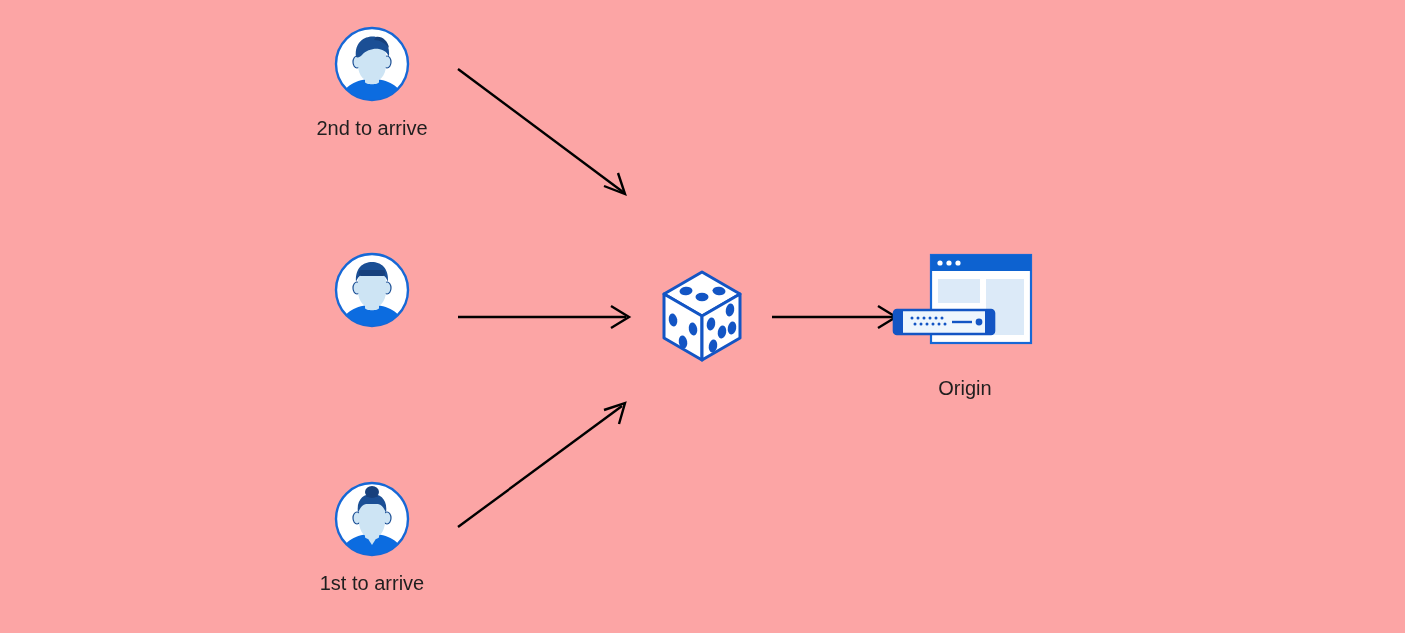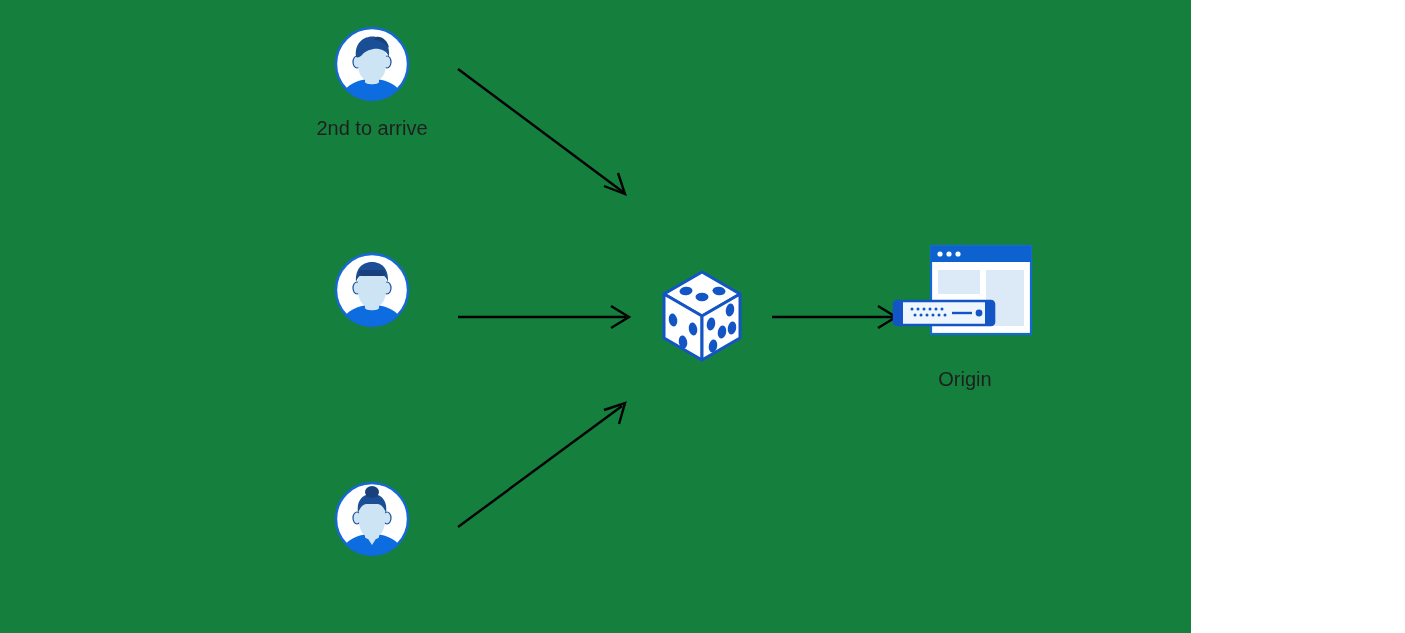--- a/index.html
+++ b/index.html
@@ -5,23 +5,23 @@
   html, body {
     margin: 0;
     padding: 0;
     background: #ffffff;
   }
   body {
     font-family: "Liberation Sans", "DejaVu Sans", sans-serif;
   }
   #canvas {
     position: relative;
-    width: 1191px;
+    width: 1405px;
     height: 633px;
-    background: #15803d;
+    background: #fca5a5;
     overflow: hidden;
   }
   .node {
     position: absolute;
   }
   .avatar-node { width: 160px; }
   .icon-wrap {
     display: block;
     margin: 0 auto;
   }
@@ -139,20 +139,21 @@
         <path d="M33 52 C36 57 44 57 47 52" fill="none" stroke="#1b4f95" stroke-width="1.4"></path>
         <ellipse cx="25" cy="39" rx="4" ry="6" fill="#cde4f4" stroke="#1b4f95" stroke-width="1.2"></ellipse>
         <ellipse cx="55" cy="39" rx="4" ry="6" fill="#cde4f4" stroke="#1b4f95" stroke-width="1.2"></ellipse>
         <path d="M27 32 C27 21 53 21 53 32 L53 42 C53 53 47 59 40 59 C33 59 27 53 27 42 Z" fill="#cde4f4"></path>
 
         <path d="M26 34 C24 20 32 15 40 15 C48 15 56 20 54 34 C52 29 50 26 46 25 L34 25 C30 26 28 29 26 34 Z" fill="#1b4f95"></path>
         <ellipse cx="40" cy="13" rx="7" ry="6" fill="#17407c"></ellipse>
         <path d="M34 18 C36 14 44 14 46 18 Z" fill="#17407c"></path>
       </g>
     </svg>
+    <span class="node-label avatar-label">1st to arrive</span>
   </div>
 
   <div class="node" style="left:658px; top:266px;">
     <svg class="icon-wrap" width="88" height="100" viewBox="0 0 88 100">
       <g stroke="#1355c4" stroke-width="3" fill="#ffffff" stroke-linejoin="round">
 
         <polygon points="44,6 82,28 44,50 6,28"></polygon>
 
         <polygon points="6,28 44,50 44,94 6,72"></polygon>
 
@@ -170,21 +171,21 @@
 
         <ellipse cx="53" cy="58" rx="4.2" ry="6.5" transform="rotate(10 53 58)"></ellipse>
         <ellipse cx="72" cy="44" rx="4.2" ry="6.5" transform="rotate(10 72 44)"></ellipse>
         <ellipse cx="64" cy="66" rx="4.2" ry="6.5" transform="rotate(10 64 66)"></ellipse>
         <ellipse cx="74" cy="62" rx="4.2" ry="6.5" transform="rotate(10 74 62)"></ellipse>
         <ellipse cx="55" cy="80" rx="4.2" ry="6.5" transform="rotate(10 55 80)"></ellipse>
       </g>
     </svg>
   </div>
 
-  <div class="node" style="left:888px; top:241px; width:154px;">
+  <div class="node" style="left:888px; top:250px; width:154px;">
     <svg class="icon-wrap" width="154" height="112" viewBox="0 0 154 112">
 
       <g>
         <rect x="43" y="5" width="100" height="88" fill="#ffffff" stroke="#1668d6" stroke-width="2.2"></rect>
         <rect x="43" y="5" width="100" height="16" fill="#0d62d0"></rect>
         <circle cx="52" cy="13" r="2.6" fill="#ffffff"></circle>
         <circle cx="61" cy="13" r="2.6" fill="#ffffff"></circle>
         <circle cx="70" cy="13" r="2.6" fill="#ffffff"></circle>
         <rect x="50" y="29" width="42" height="24" fill="#dceaf8"></rect>
         <rect x="98" y="29" width="38" height="36" fill="#dceaf8"></rect>

